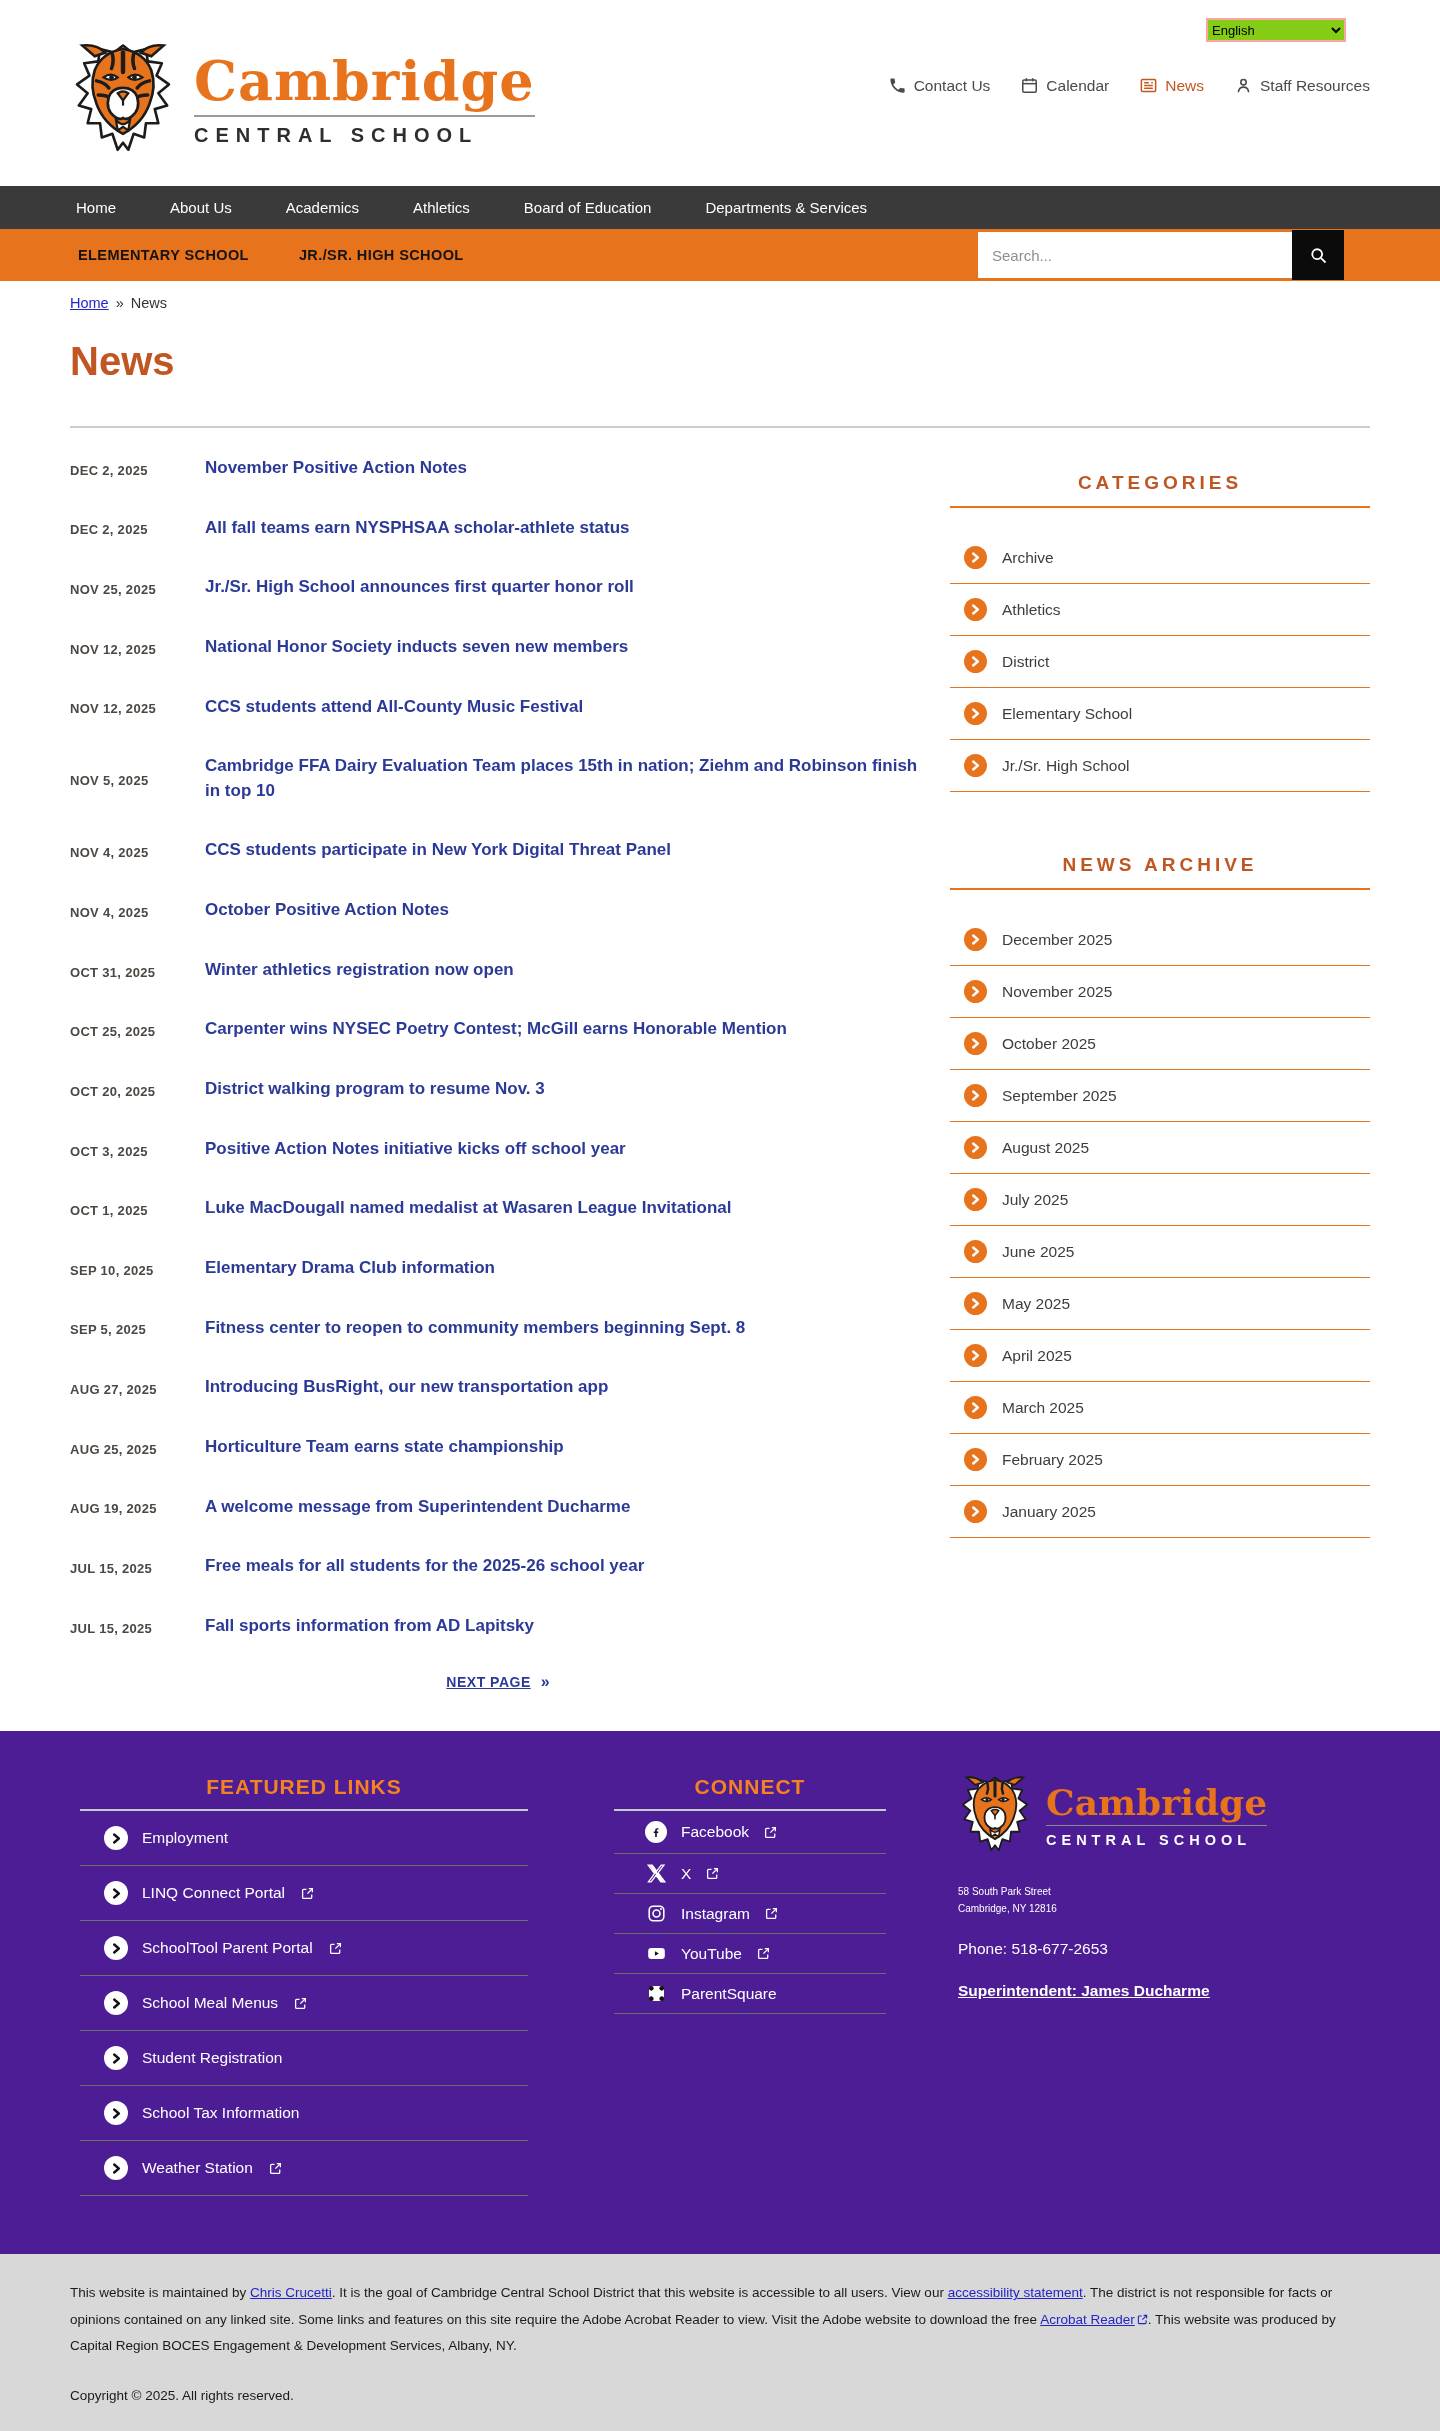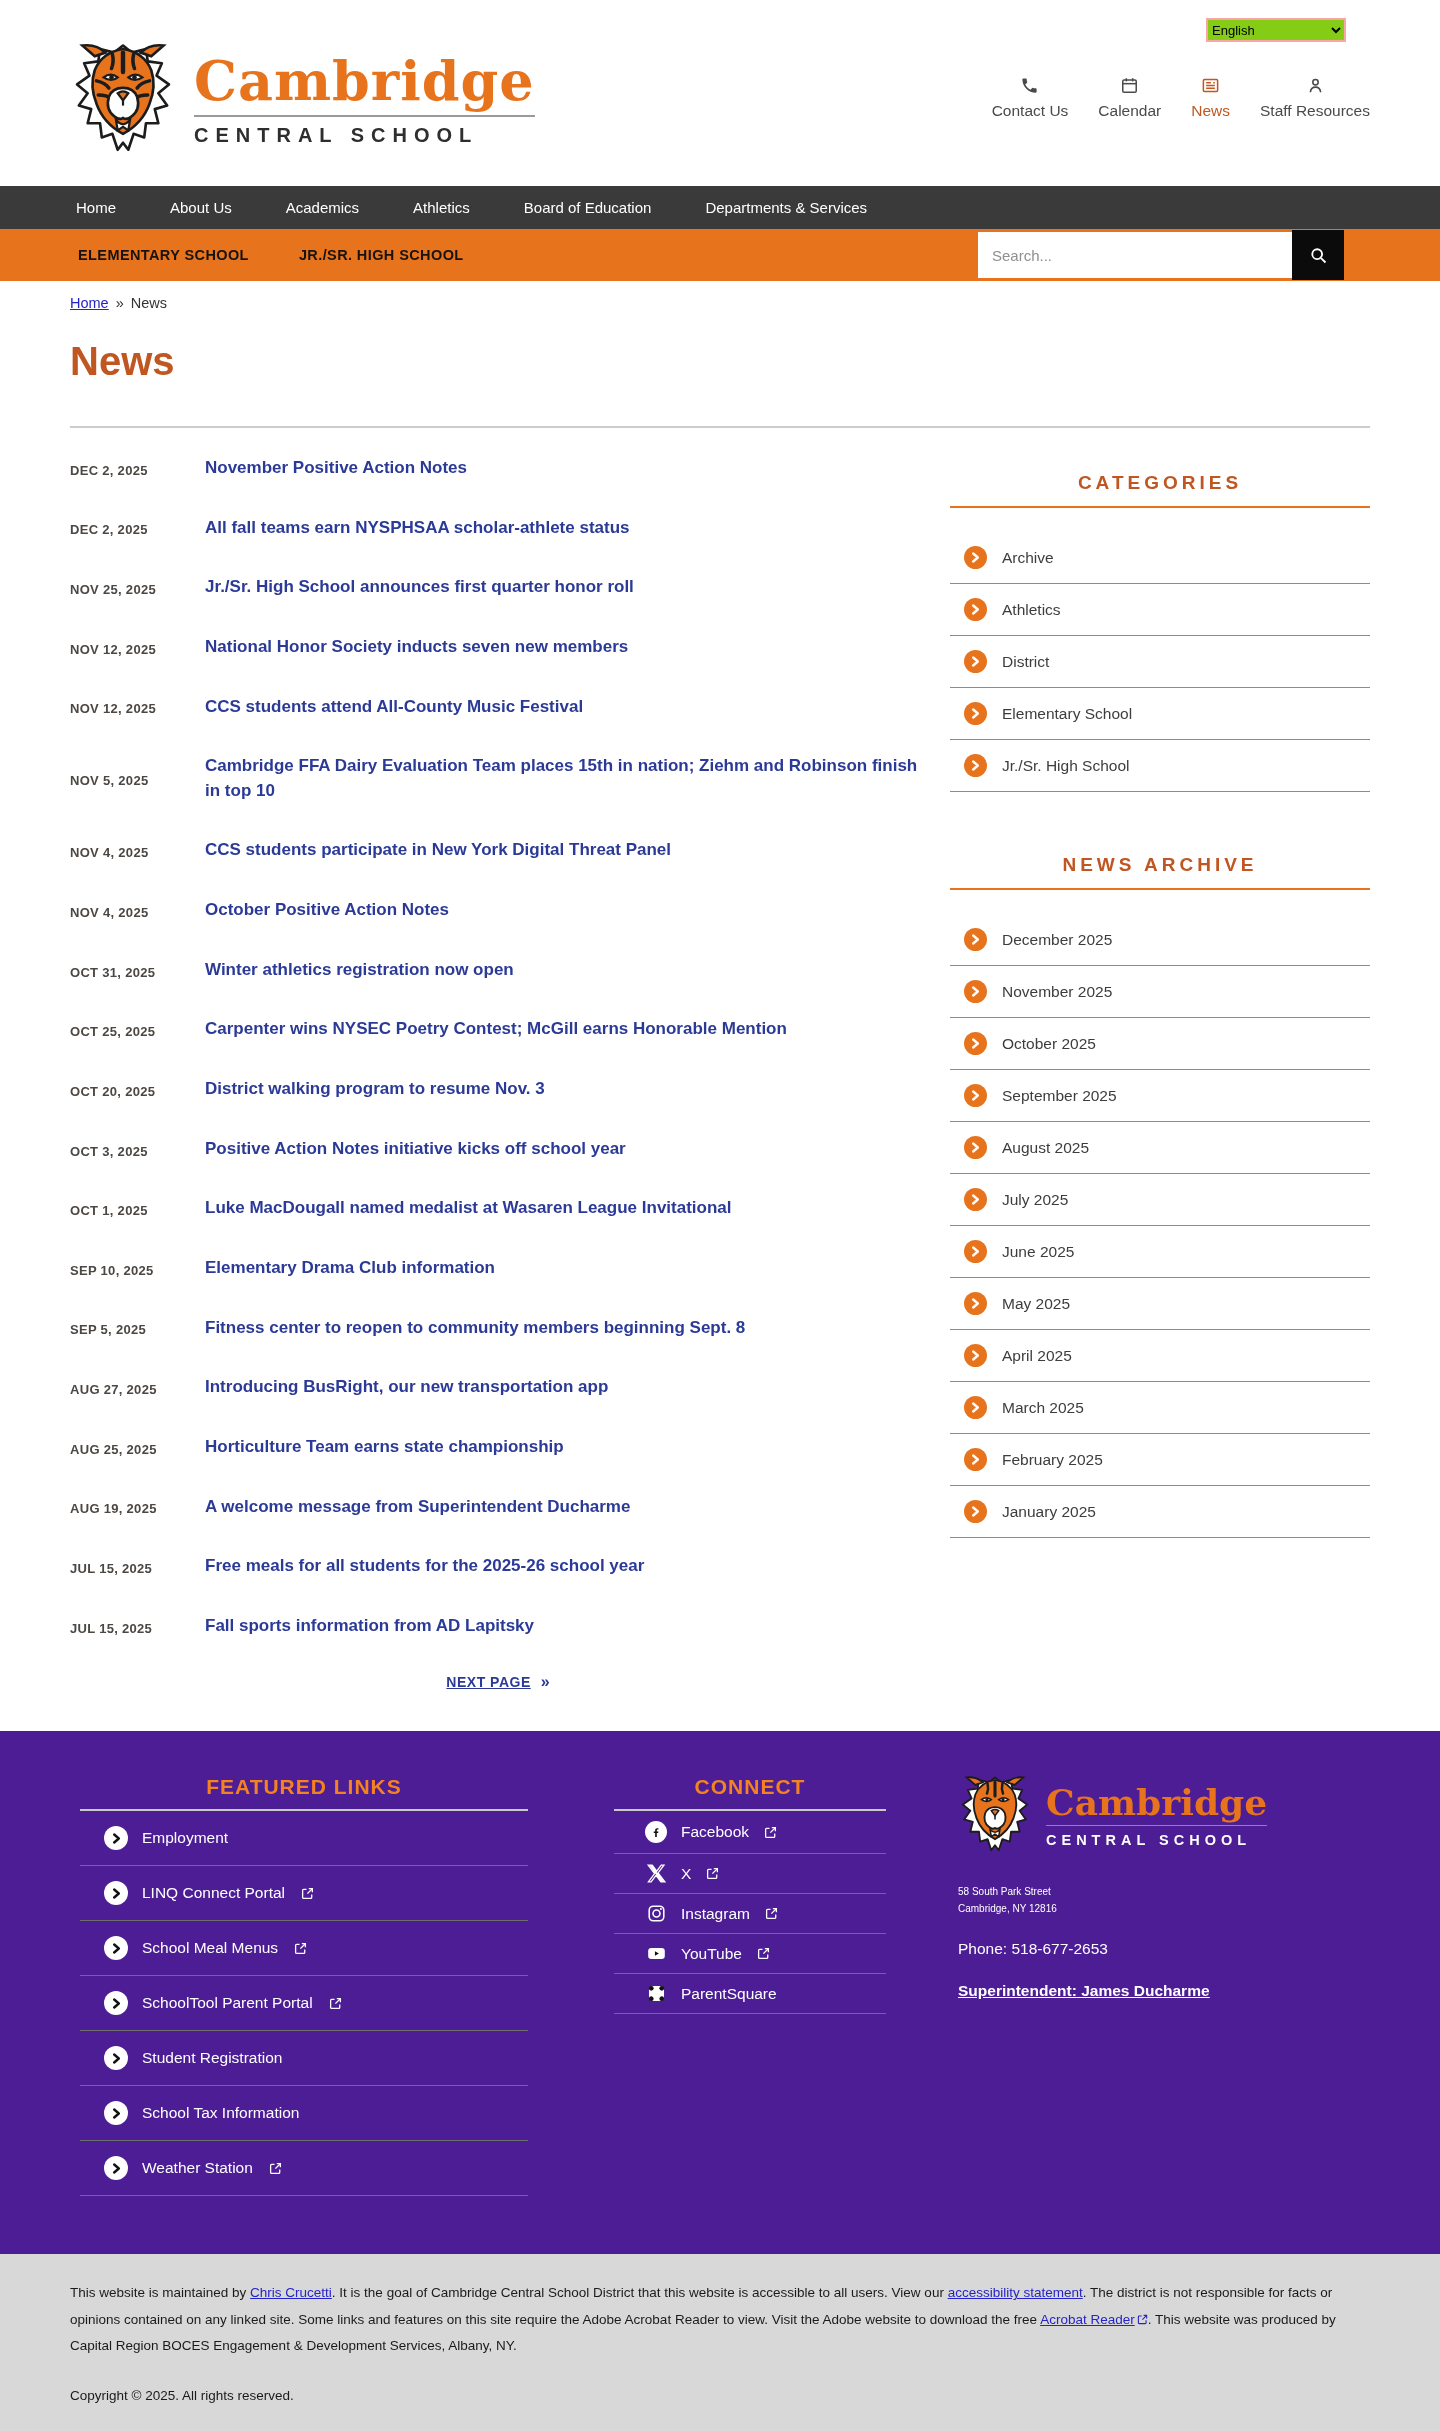--- a/index.html
+++ b/index.html
@@ -24,21 +24,21 @@
     font-size: 20px; font-weight: 700; letter-spacing: 7px; color: #2e2e2e;
   }
   .header-right { display: flex; flex-direction: column; align-items: flex-end; padding-top: 18px; }
   .lang-select {
     width: 140px; height: 24px; font-size: 13px; border: 2px solid #fca5a5;
     background: #84cc16; margin-right: 24px; font-family: "Liberation Sans", sans-serif;
   }
   .utility { display: flex; gap: 30px; margin-top: 34px; }
   .utility a {
     display: inline-flex; align-items: center; gap: 7px;
-    text-decoration: none; color: #4a4a4a; font-size: 15.5px; flex-direction: column;
+    text-decoration: none; color: #4a4a4a; font-size: 15.5px;
   }
   .utility a.active { color: #c2571f; }
   .utility svg { display: block; }
 
   
   .mainnav { background: #3a3a3a; height: 43px; }
   .mainnav .container { display: flex; align-items: center; height: 100%; }
   .mainnav a {
     color: #fff; text-decoration: none; font-size: 15px; padding: 0 27px; line-height: 43px;
   }
@@ -573,37 +573,37 @@
               </svg>
             </span>
           </a>
 
           <a class="f-item" href="#">
             <span class="chev-circle">
               <svg width="9" height="11" viewBox="0 0 9 11">
                 <path d="M2.2 1.5 L6.8 5.5 L2.2 9.5" fill="none" stroke="#121212" stroke-width="2.4" stroke-linecap="round" stroke-linejoin="round"></path>
               </svg>
             </span>
-            <span class="f-label">School Meal Menus</span>
+            <span class="f-label">SchoolTool Parent Portal</span>
             <span class="ext-icon">
               <svg width="13" height="13" viewBox="0 0 20 20" fill="none" stroke="currentColor" stroke-width="2">
                 <path d="M8.5 3.5H4A1.5 1.5 0 0 0 2.5 5v11A1.5 1.5 0 0 0 4 17.5h11a1.5 1.5 0 0 0 1.5-1.5v-4.5"></path>
                 <path d="M12 2.5h5.5V8"></path>
                 <path d="M17 3 9.8 10.2"></path>
               </svg>
             </span>
           </a>
 
           <a class="f-item" href="#">
             <span class="chev-circle">
               <svg width="9" height="11" viewBox="0 0 9 11">
                 <path d="M2.2 1.5 L6.8 5.5 L2.2 9.5" fill="none" stroke="#121212" stroke-width="2.4" stroke-linecap="round" stroke-linejoin="round"></path>
               </svg>
             </span>
-            <span class="f-label">SchoolTool Parent Portal</span>
+            <span class="f-label">School Meal Menus</span>
             <span class="ext-icon">
               <svg width="13" height="13" viewBox="0 0 20 20" fill="none" stroke="currentColor" stroke-width="2">
                 <path d="M8.5 3.5H4A1.5 1.5 0 0 0 2.5 5v11A1.5 1.5 0 0 0 4 17.5h11a1.5 1.5 0 0 0 1.5-1.5v-4.5"></path>
                 <path d="M12 2.5h5.5V8"></path>
                 <path d="M17 3 9.8 10.2"></path>
               </svg>
             </span>
           </a>
 
           <a class="f-item" href="#">

